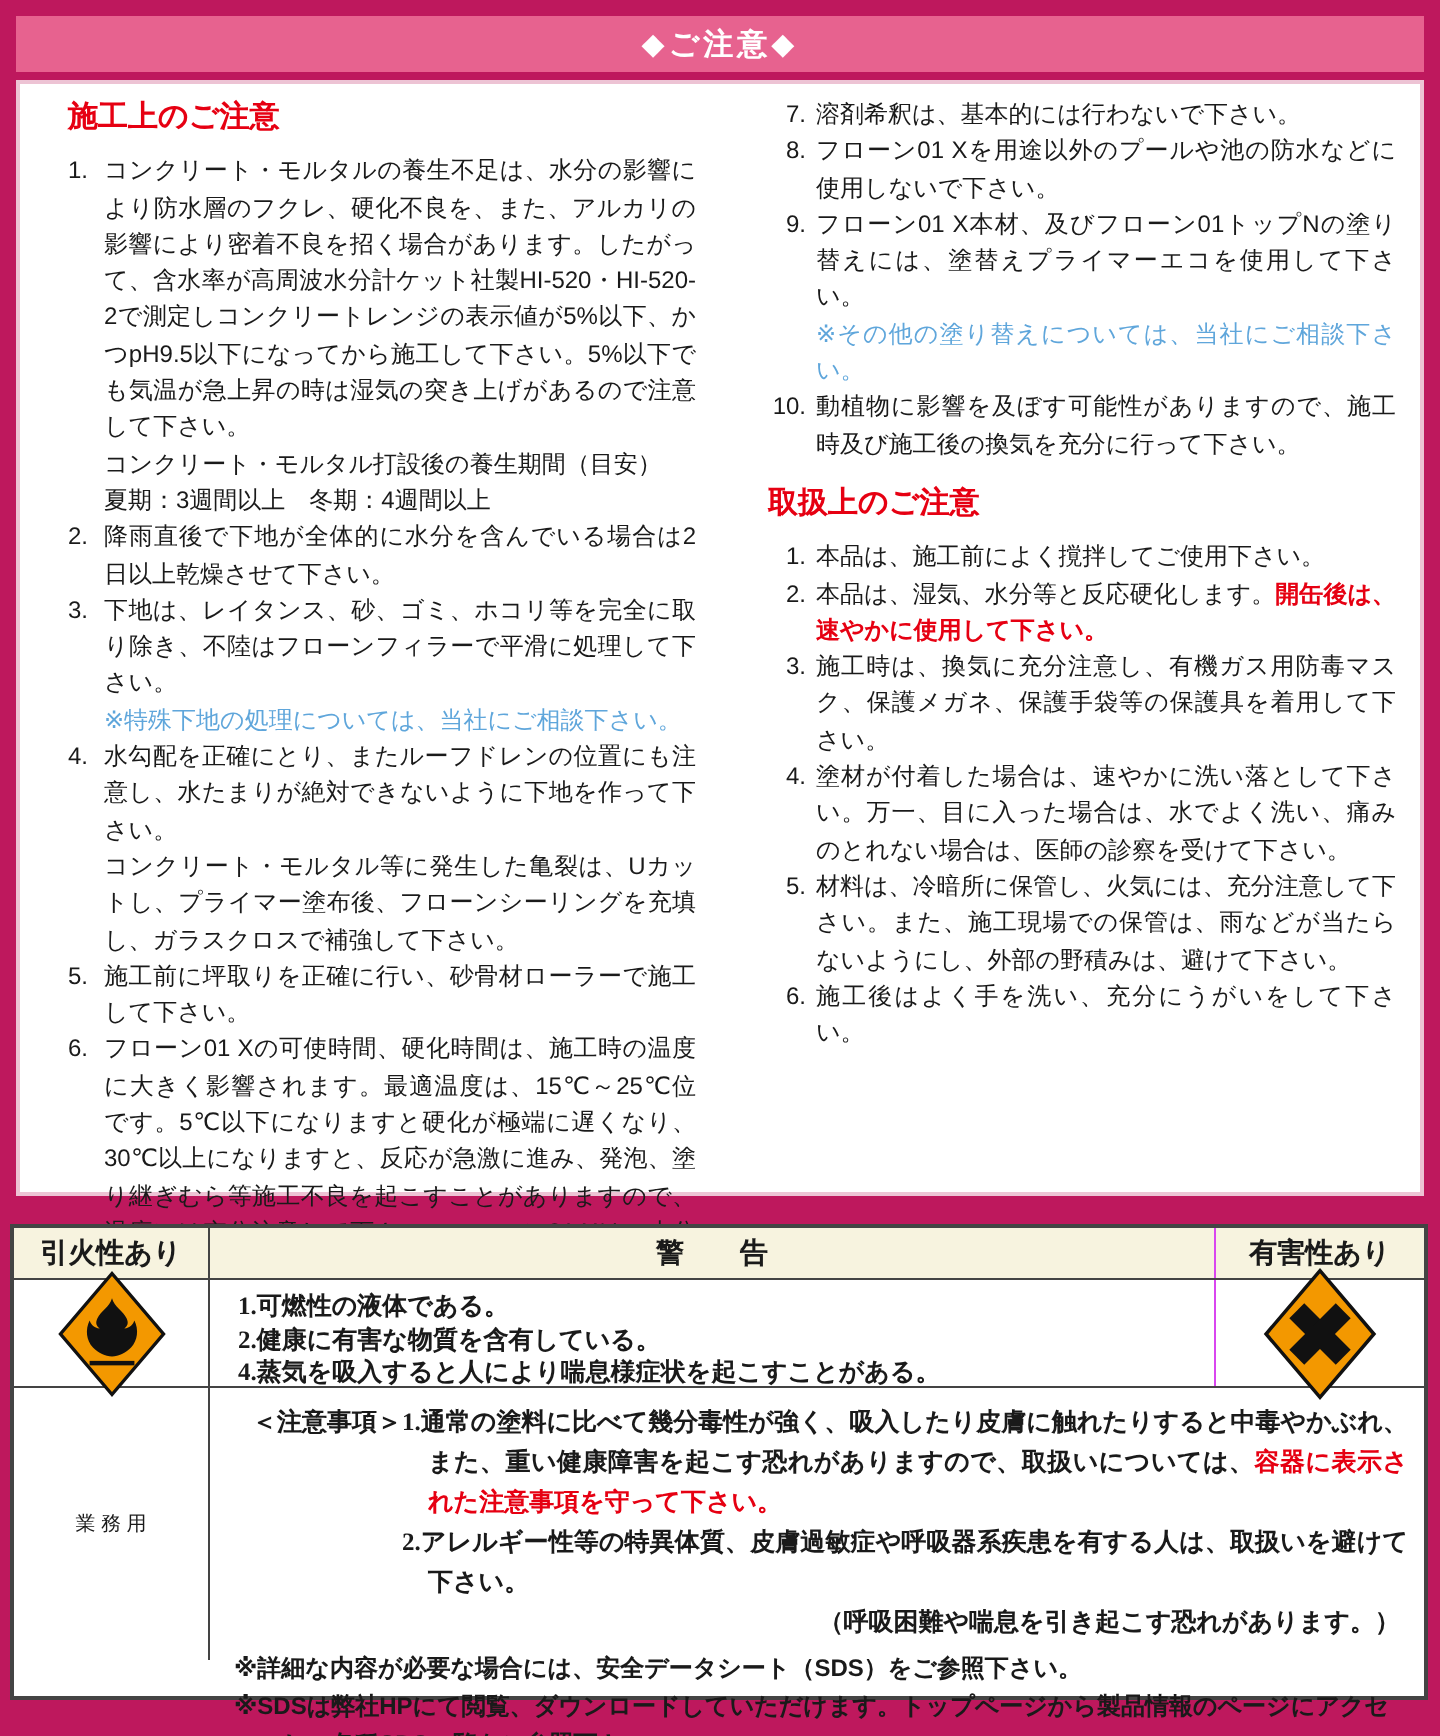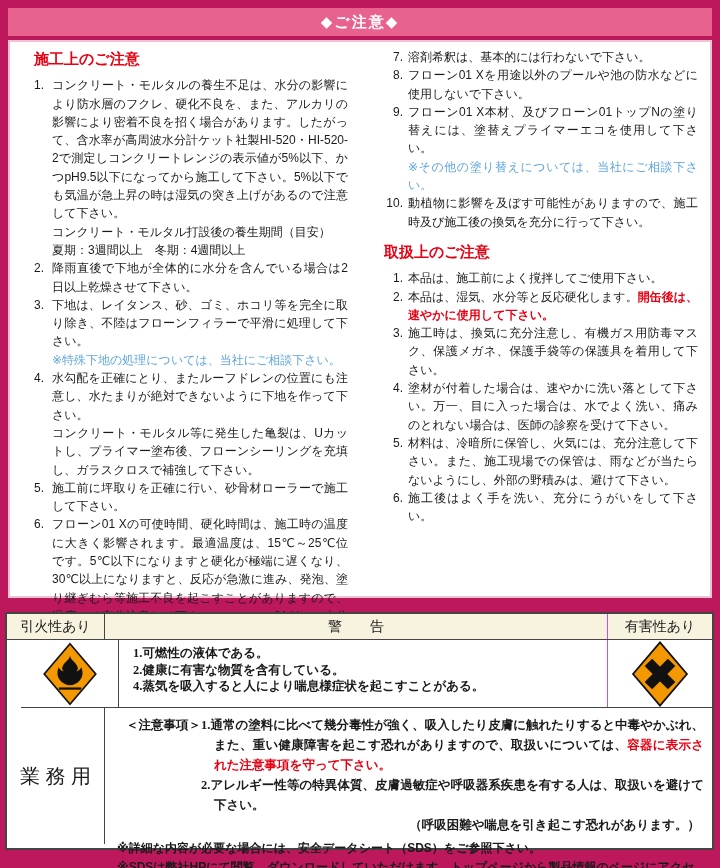--- a/index.html
+++ b/index.html
@@ -24,31 +24,31 @@
   .col-right .li .num{flex:0 0 24px;text-align:right;padding-right:5px;box-sizing:border-box;}
   .li .body{flex:1;}
   .blk{text-align:justify;}
   .seg-red{color:#E60012;font-weight:bold;}
   .seg-blue{color:#5FA6DB;}
 
   
   .haz{position:absolute;left:5px;top:612px;width:709px;height:238px;box-sizing:border-box;
     border:2px solid #444;background:#fff;}
   .haz-row{display:flex;box-sizing:border-box;}
-  .haz-head{height:26px;background:#F7F3DF;border-bottom:1px solid #444;font-weight:normal;font-size:14px;}
+  .haz-head{height:26px;background:#F7F3DF;border-bottom:1px solid #444;font-weight:bold;font-size:14px;}
   .haz-head>div{display:flex;align-items:center;justify-content:center;box-sizing:border-box;}
   .c1{width:98px;border-right:1px solid #444;box-sizing:border-box;}
   .c2{flex:1;border-right:1px solid #d946ef;box-sizing:border-box;}
   .c3{width:104px;box-sizing:border-box;}
-  .haz-body{height:68px;border-bottom:1px solid #444;margin-left:14px;}
+  .haz-body{height:54px;border-bottom:1px solid #444;}
   .pict-cell{display:flex;align-items:center;justify-content:center;}
   .hazard-list{font-family:"Liberation Serif","DejaVu Serif",serif;font-weight:bold;font-size:12.5px;
     line-height:16.5px;padding:5px 0 0 14px;}
   .haz-bottom{height:136px;}
-  .biz-cell{display:flex;align-items:center;justify-content:center;font-size:20px;}
+  .biz-cell{display:flex;align-items:center;justify-content:center;font-size:10px;}
   .notice-cell{padding:7px 8px 0 12px;font-family:"Liberation Serif","DejaVu Serif",serif;
     font-weight:bold;font-size:12.5px;line-height:20px;}
   .notice-row{display:flex;}
   .notice-label{flex:0 0 84px;text-align:right;}
   .notice-body{flex:1;}
   .notice-item{padding-left:13px;text-indent:-13px;text-align:justify;}
   .notice-paren{text-align:right;padding-right:4px;}
   .sds{font-family:"Liberation Sans","DejaVu Sans",sans-serif;font-weight:bold;font-size:12px;
     line-height:19px;margin-top:4px;}
   .sds-line{padding-left:12px;text-indent:-12px;}

